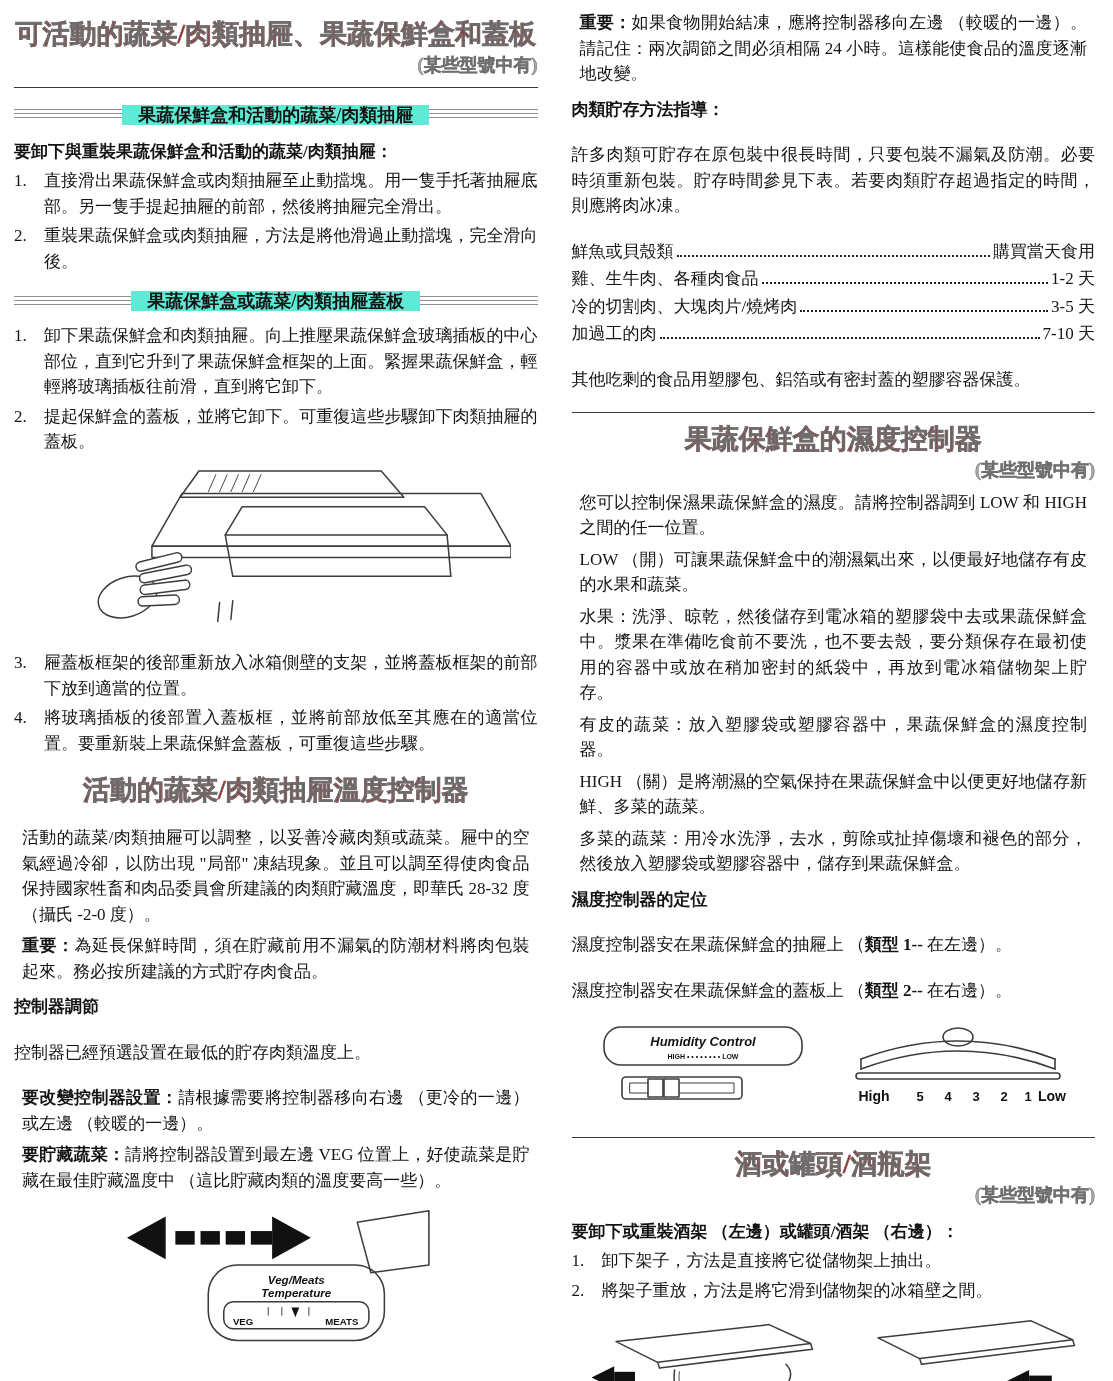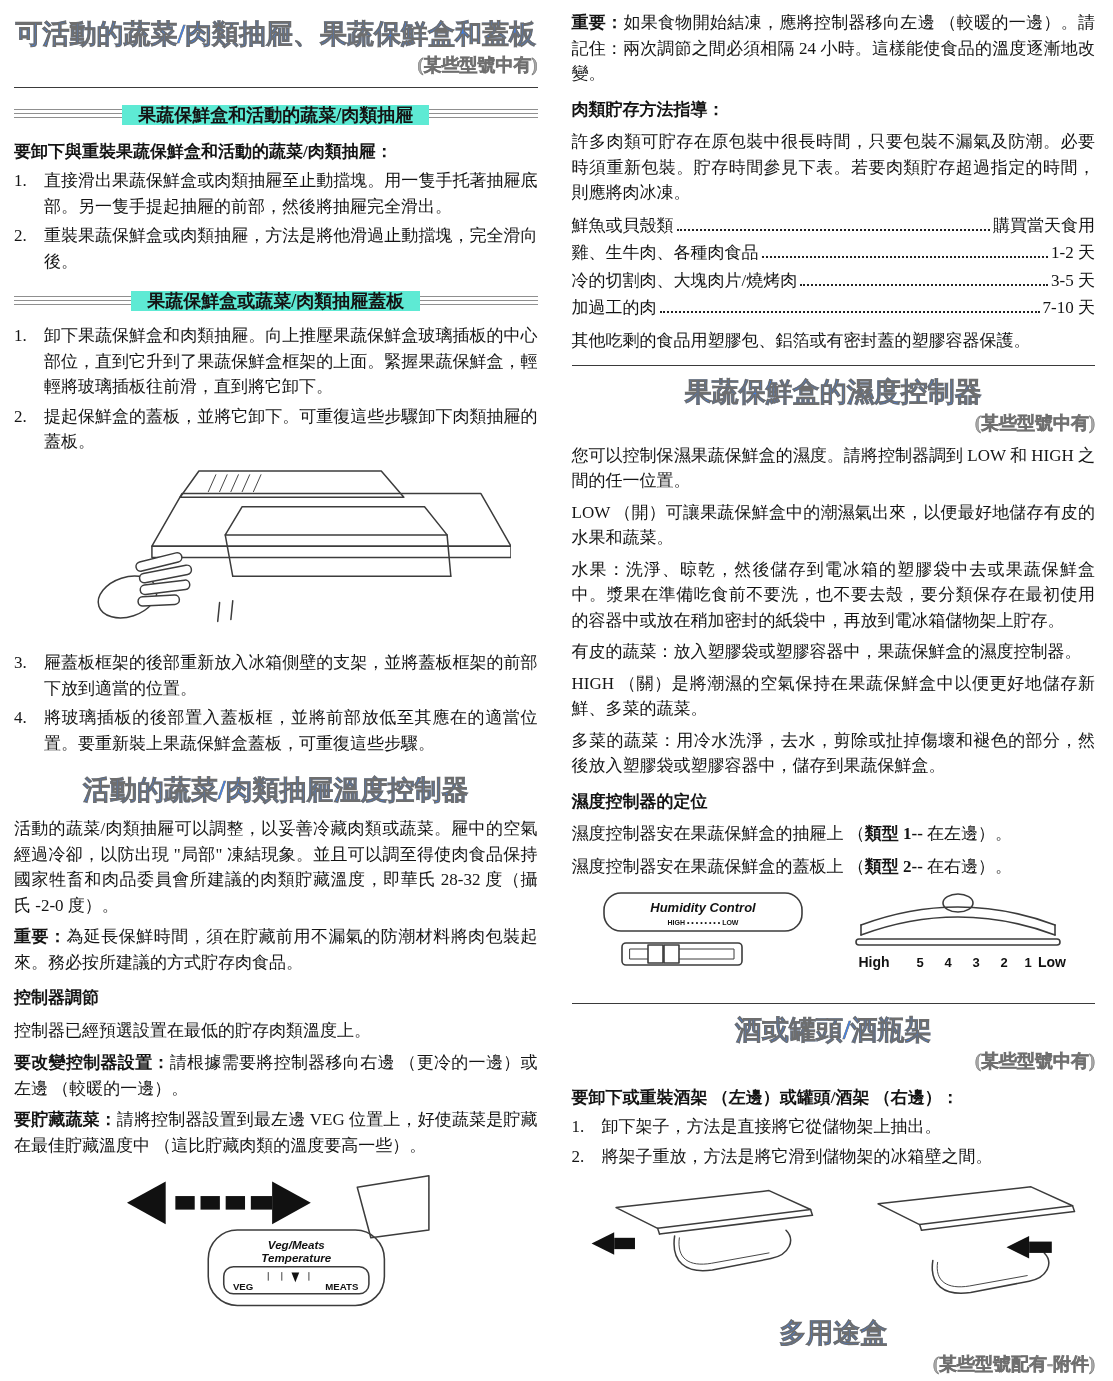--- a/index.html
+++ b/index.html
@@ -8,38 +8,38 @@
     width:1113px; min-height:1381px;
     color:#141414;
     font-family:"Liberation Serif","DejaVu Serif",serif;
     font-size:17px; line-height:1.5;
   }
   .page { display:flex; gap:34px; padding:8px 18px 12px 14px; }
   .col { flex:1; min-width:0; }
 
   .big-title {
     text-align:center; font-weight:bold; font-size:27px; line-height:1.25;
-    color:#3b82f6; -webkit-text-stroke:0.6px #6e6e6e; margin-top:10px;
+    color:#b91c1c; -webkit-text-stroke:0.6px #6e6e6e; margin-top:10px;
   }
   .sub-title {
     text-align:right; font-weight:bold; font-size:18px;
     color:#a8a8a8; -webkit-text-stroke:0.5px #6e6e6e; margin-bottom:6px;
   }
   hr.rule { border:none; border-top:1.6px solid #3a3a3a; margin:8px 0; }
 
   .band { position:relative; text-align:center; margin:14px 0 8px; }
   .band::before {
     content:""; position:absolute; left:0; right:0; top:50%; height:12px;
     transform:translateY(-50%);
     background:repeating-linear-gradient(180deg,#8f8f8f 0 1.5px,#ffffff 1.5px 4px);
   }
   .band span { position:relative; background:#5eead4; padding:0 16px; font-weight:bold; font-size:18px; }
 
-  p.body { margin:6px 0; text-align:justify; }
-  p.tight { margin:7px 0; text-align:justify; }
+  p.body { margin:6px 8px; text-align:justify; }
+  p.tight { margin:20px 0; text-align:justify; }
   .bold-line { font-weight:bold; margin:10px 0 4px; }
   .h-bold { font-weight:bold; margin:10px 0 0; }
   .indent { margin-left:32px; }
   .indent-sm { margin-left:22px; }
 
   .li { display:flex; margin:4px 0; text-align:justify; }
   .li .num { flex:0 0 30px; }
   .li .litext { flex:1; }
 
   .leader-row { display:flex; align-items:baseline; margin:2px 0; }
@@ -128,21 +128,21 @@
 
     <div class="li">
       <span class="num">3.</span>
       <span class="litext">屜蓋板框架的後部重新放入冰箱側壁的支架，並將蓋板框架的前部下放到適當的位置。</span>
     </div>
     <div class="li">
       <span class="num">4.</span>
       <span class="litext">將玻璃插板的後部置入蓋板框，並將前部放低至其應在的適當位置。要重新裝上果蔬保鮮盒蓋板，可重復這些步驟。</span>
     </div>
 
-    <div class="big-title" style="margin-top:18px; margin-bottom:8px;">活動的蔬菜/肉類抽屜溫度控制器</div>
+    <div class="big-title" style="margin-top:18px; margin-bottom:17px;">活動的蔬菜/肉類抽屜溫度控制器</div>
 
     <p class="body">活動的蔬菜/肉類抽屜可以調整，以妥善冷藏肉類或蔬菜。屜中的空氣經過冷卻，以防出現 "局部" 凍結現象。並且可以調至得使肉食品保持國家牲畜和肉品委員會所建議的肉類貯藏溫度，即華氏 28-32 度（攝氏 -2-0 度）。</p>
 
     <p class="body">
       <b>重要：</b><span>為延長保鮮時間，須在貯藏前用不漏氣的防潮材料將肉包裝起來。務必按所建議的方式貯存肉食品。</span>
     </p>
 
     <p class="h-bold">控制器調節</p>
     <p class="tight">控制器已經預選設置在最低的貯存肉類溫度上。</p>
 

